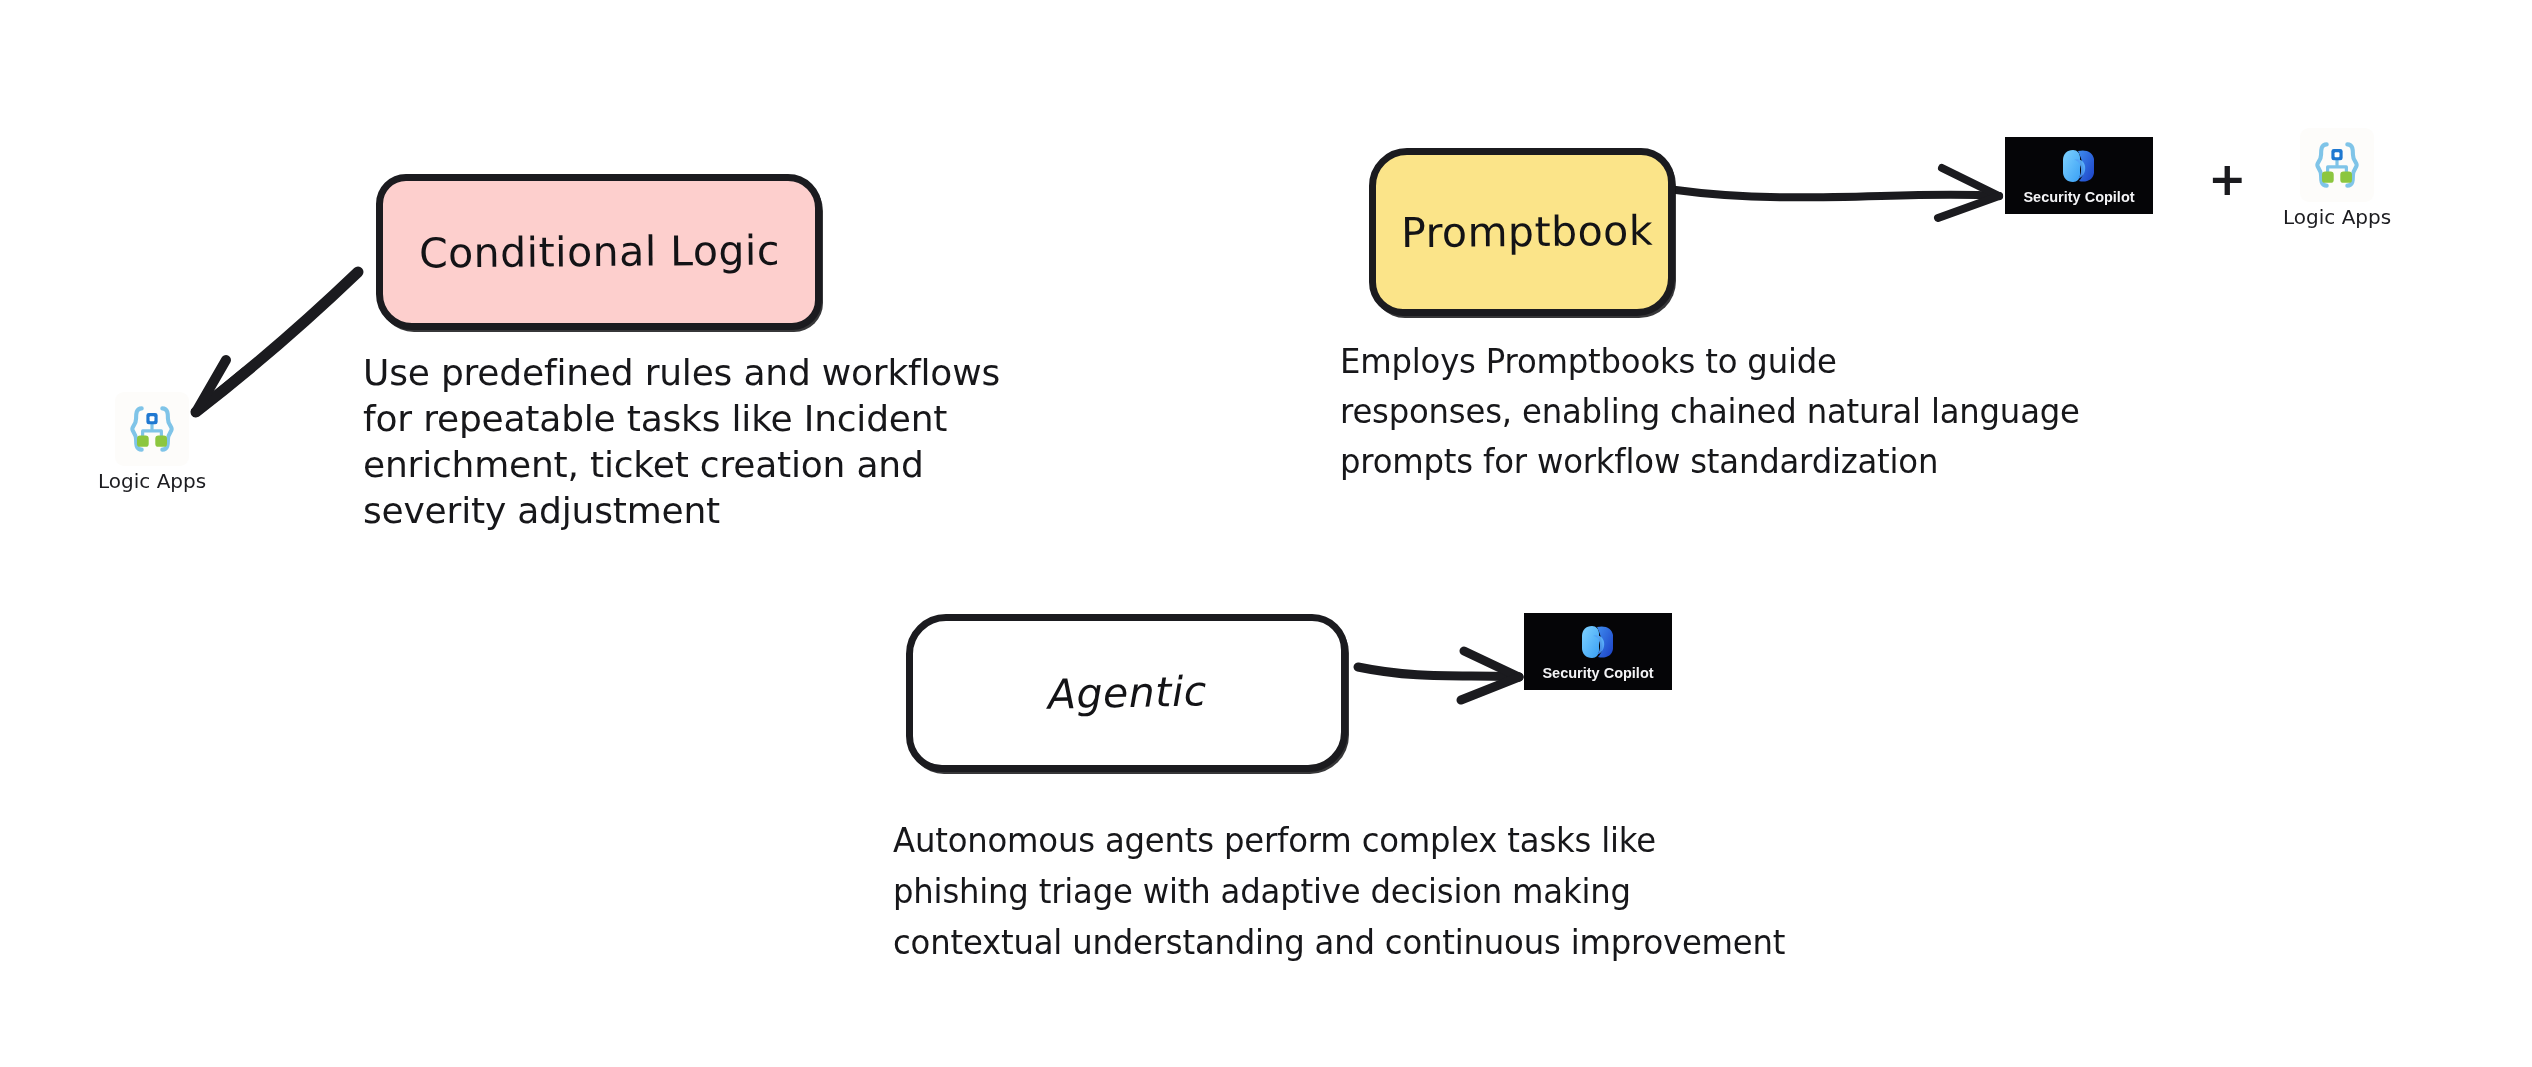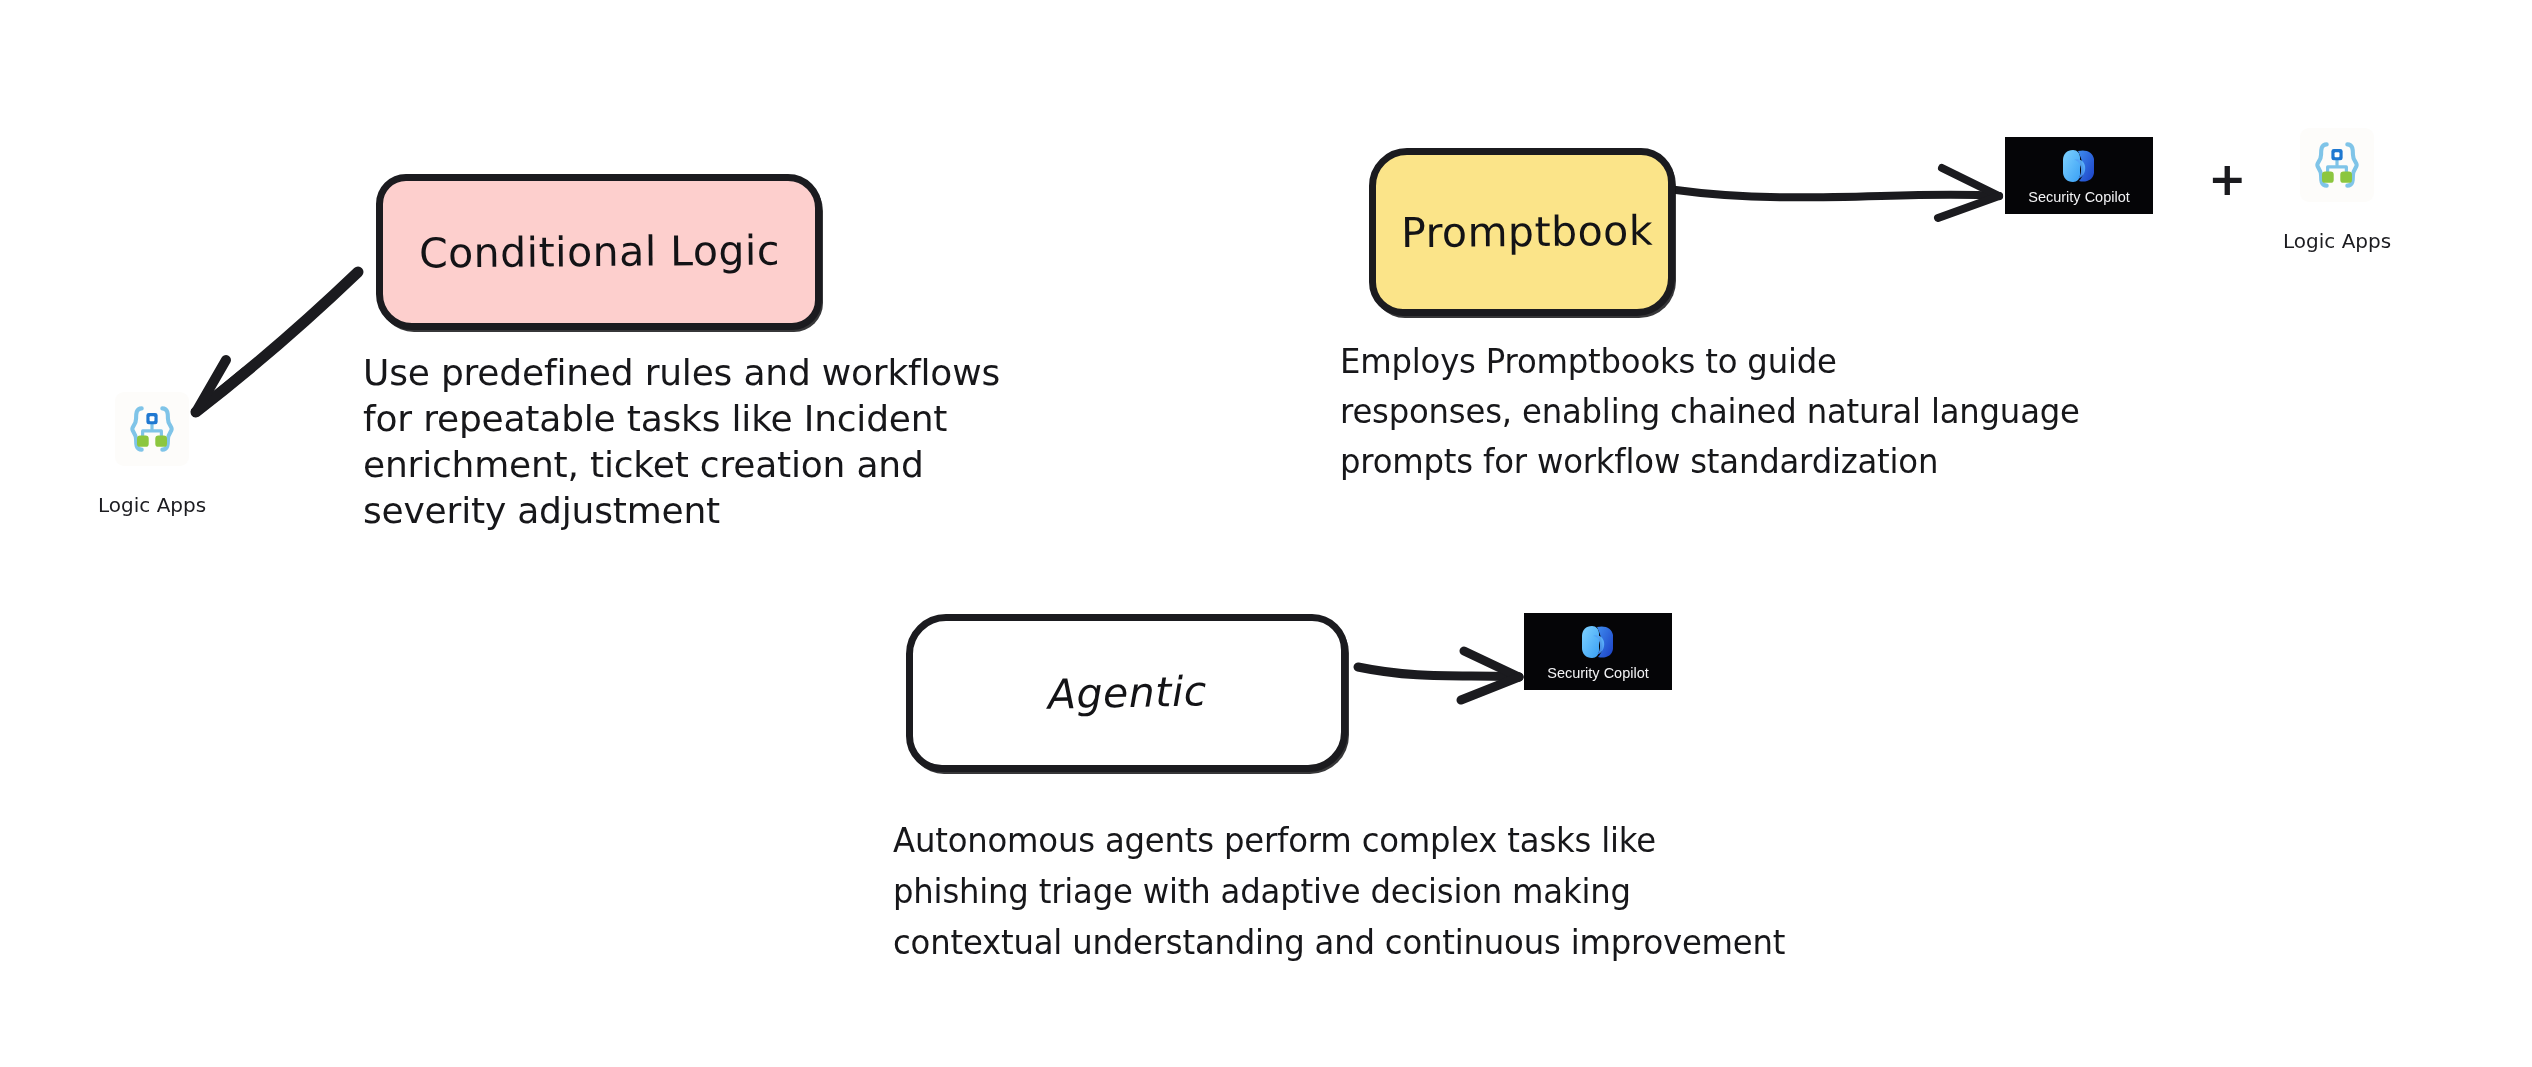--- a/index.html
+++ b/index.html
@@ -64,35 +64,35 @@
     overflow: hidden;
   }
   .copilot-tile .sheen {
     position: absolute; inset: -30%;
     background: linear-gradient(115deg, rgba(255,255,255,.045) 0 2px, transparent 2px 26px);
     pointer-events: none;
   }
   .copilot-tile .cp-name {
     color: #f3f3f5;
     font-family: "Liberation Sans", sans-serif;
-    font-weight: 400;
+    font-weight: 700;
     position: relative;
   }
   #tile-copilot-top    { left: 2005px; top: 137px; width: 148px; height: 77px; }
   #tile-copilot-top .cp-name { font-size: 14.5px; margin-top: 3px; }
   #tile-copilot-bottom { left: 1524px; top: 613px; width: 148px; height: 77px; }
   #tile-copilot-bottom .cp-name { font-size: 14.5px; margin-top: 3px; }
 
   
   .cp-mark { position: relative; width: 44px; height: 40px; }
 
   
   .logicapps {
     position: absolute;
-    display: flex; flex-direction: column; align-items: center; gap: 24px;
+    display: flex; flex-direction: column; align-items: center;
   }
   .la-tile {
     background: #fdfcfa;
     border-radius: 9px;
     display: flex; align-items: center; justify-content: center;
   }
   .la-label {
     font-family: "DejaVu Sans", sans-serif;
     color: #1c1c20;
     margin-top: 3px;

